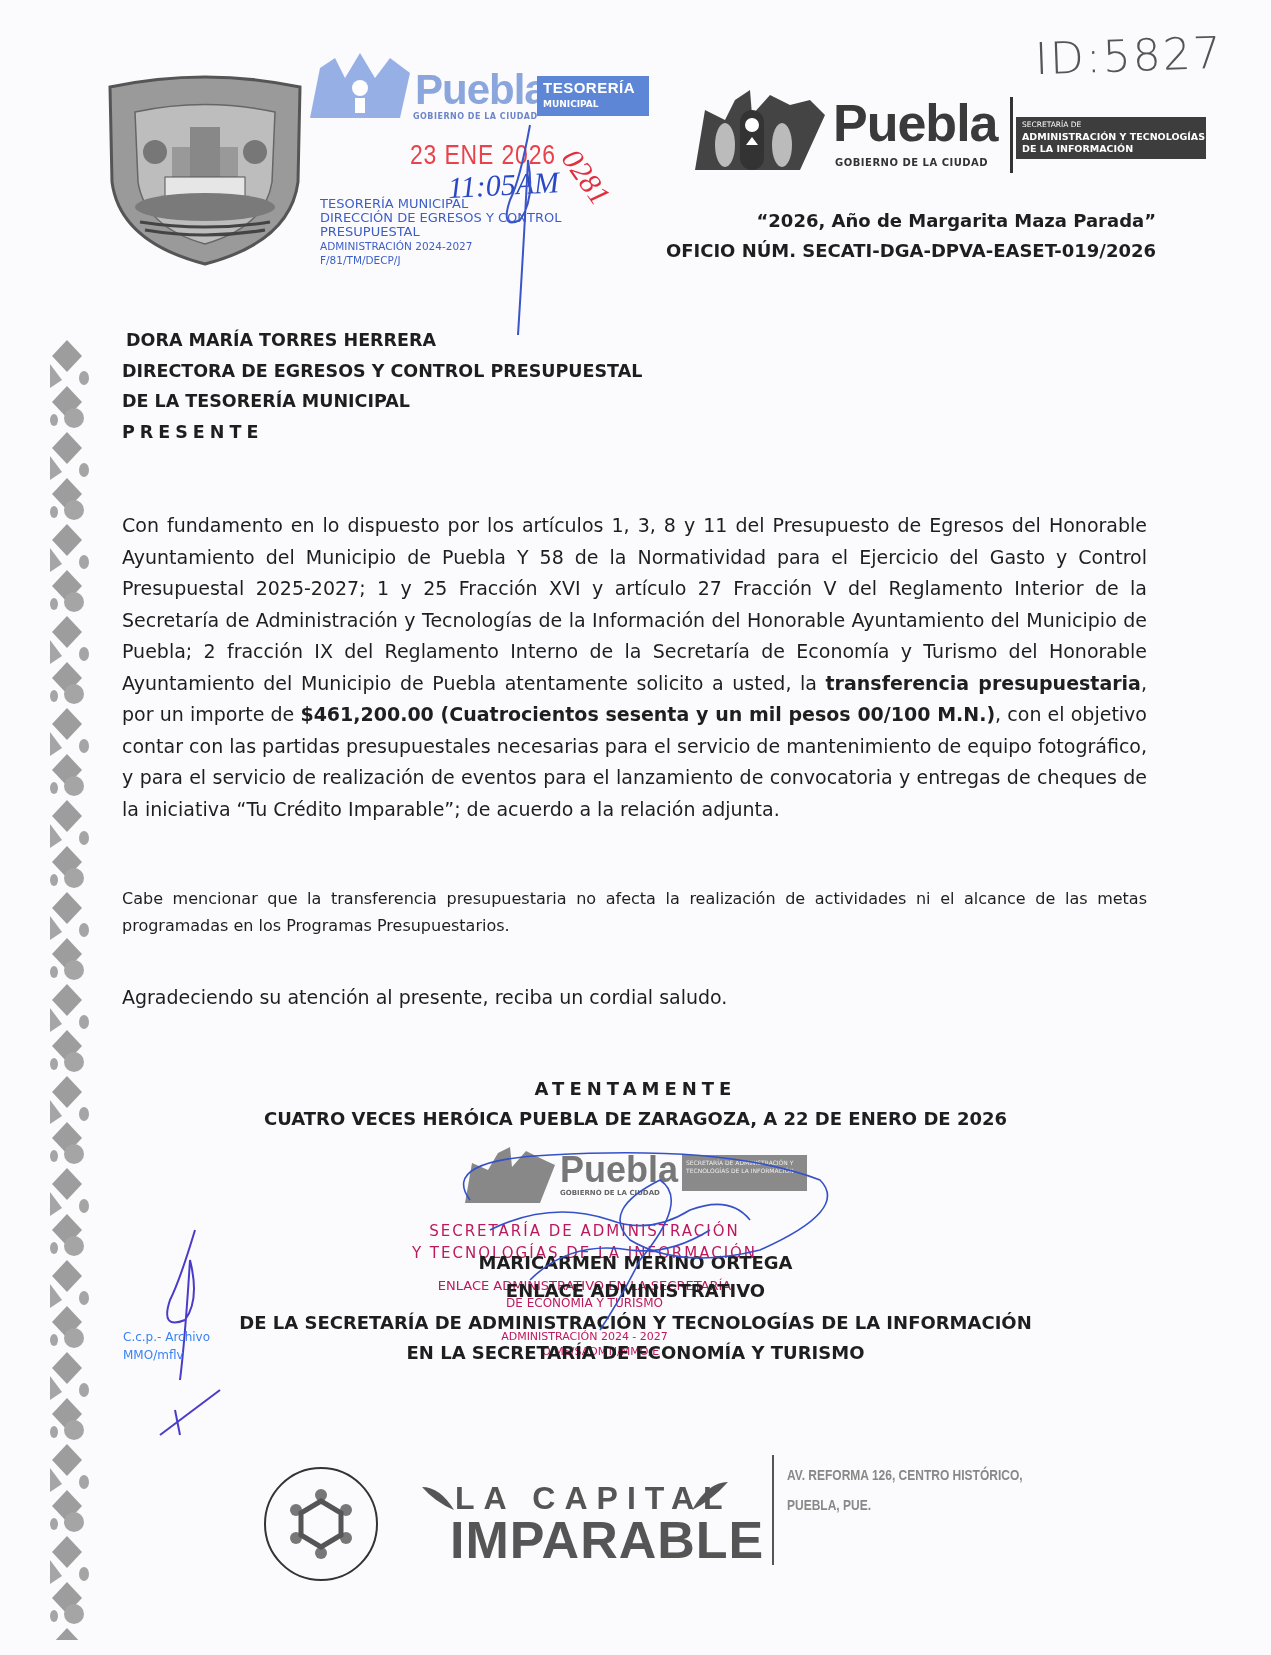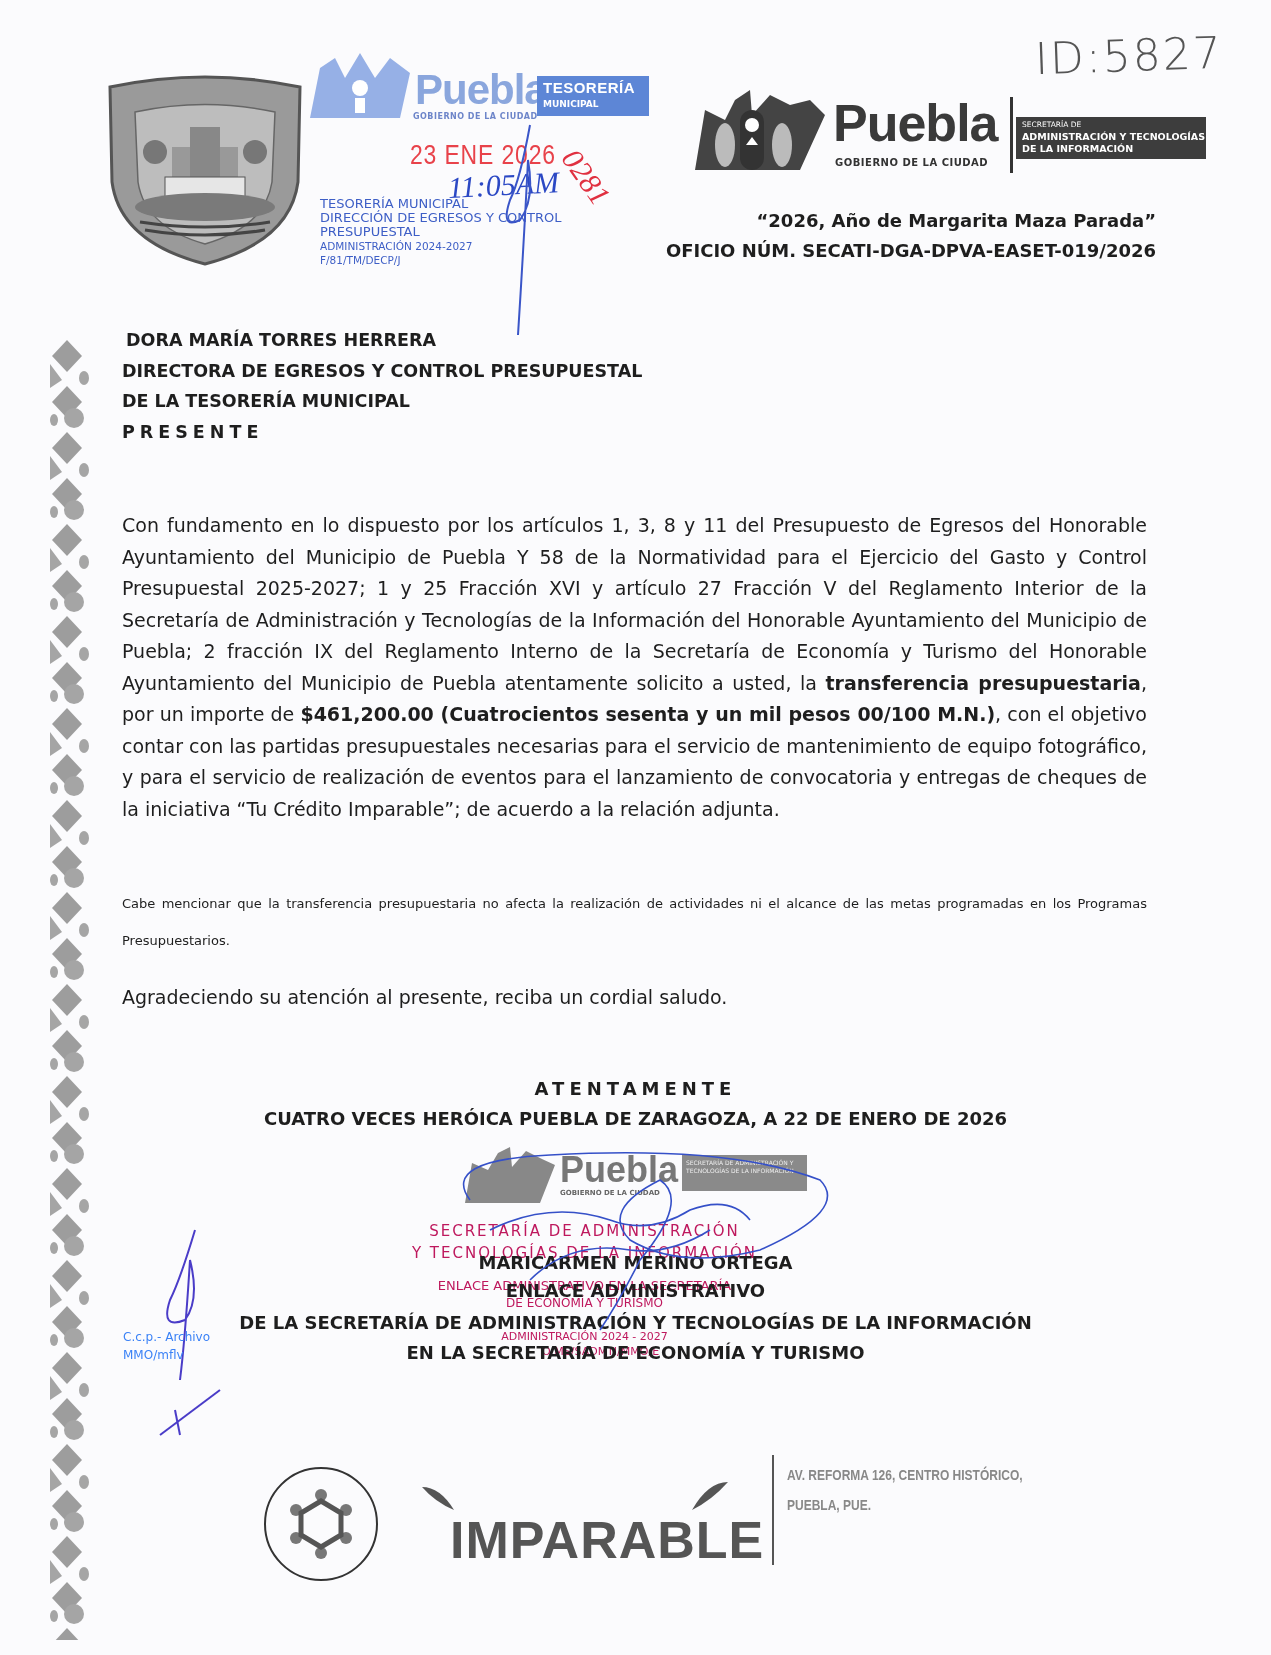--- a/index.html
+++ b/index.html
@@ -56,21 +56,21 @@
 
   
   .recipient { left: 122px; top: 325px; font-weight: bold; font-size: 17.5px; line-height: 30.5px; }
   .recipient .r1 { padding-left: 4px; }
   .recipient .present { letter-spacing: 5px; }
 
   
   .body { left: 122px; top: 510px; width: 1025px; font-size: 19px; line-height: 31.5px; text-align: justify; }
   .body p { margin: 0; }
   .body b { font-weight: bold; }
-  .para2 { left: 122px; top: 885px; width: 1025px; font-size: 13px; line-height: 37px; text-align: justify; }
+  .para2 { left: 122px; top: 885px; width: 1025px; font-size: 16px; line-height: 27px; text-align: justify; }
   .para3 { left: 122px; top: 982px; width: 1025px; font-size: 19px; line-height: 31.5px; }
 
   
   .atent { left: 0; width: 1271px; top: 1078px; text-align: center; font-weight: bold; font-size: 18px; letter-spacing: 5px; }
   .lugar { left: 0; width: 1271px; top: 1108px; text-align: center; font-weight: bold; font-size: 18px; }
 
   
   .sig-logo { left: 460px; top: 1145px; width: 360px; height: 60px; }
   .sig-logo .word { position: absolute; left: 100px; top: 4px; font-family: "Liberation Sans", sans-serif; font-weight: bold; font-size: 36px; color: #777; }
   .sig-logo .gob { position: absolute; left: 100px; top: 44px; font-size: 7px; font-weight: bold; color: #666; }
@@ -334,20 +334,21 @@
         <circle cx="34" cy="73" r="6"></circle>
         <circle cx="34" cy="45" r="6"></circle>
     </g>
     <polygon points="59,36 79,48 79,70 59,82 39,70 39,48" fill="none" stroke="#555" stroke-width="5"></polygon>
   </svg>
 </div>
 <div class="abs footer-capital">
   <svg class="abs" style="left:-5px;top:2px" width="36" height="30" viewBox="0 0 36 30">
     <path d="M2 5 Q20 5 34 28 Q15 20 2 5" fill="#555"></path>
   </svg>
+  <div class="l1">LA CAPITAL</div>
   <svg class="abs" style="left:265px;top:-2px" width="40" height="34" viewBox="0 0 40 34">
     <path d="M38 4 Q18 4 2 32 Q22 22 38 4" fill="#555"></path>
   </svg>
   <div class="l2">IMPARABLE</div>
 </div>
 <div class="abs footer-divider"></div>
 <div class="abs footer-addr">
   <div>AV. REFORMA 126, CENTRO HISTÓRICO,</div>
   <div>PUEBLA, PUE.</div>
 </div>

